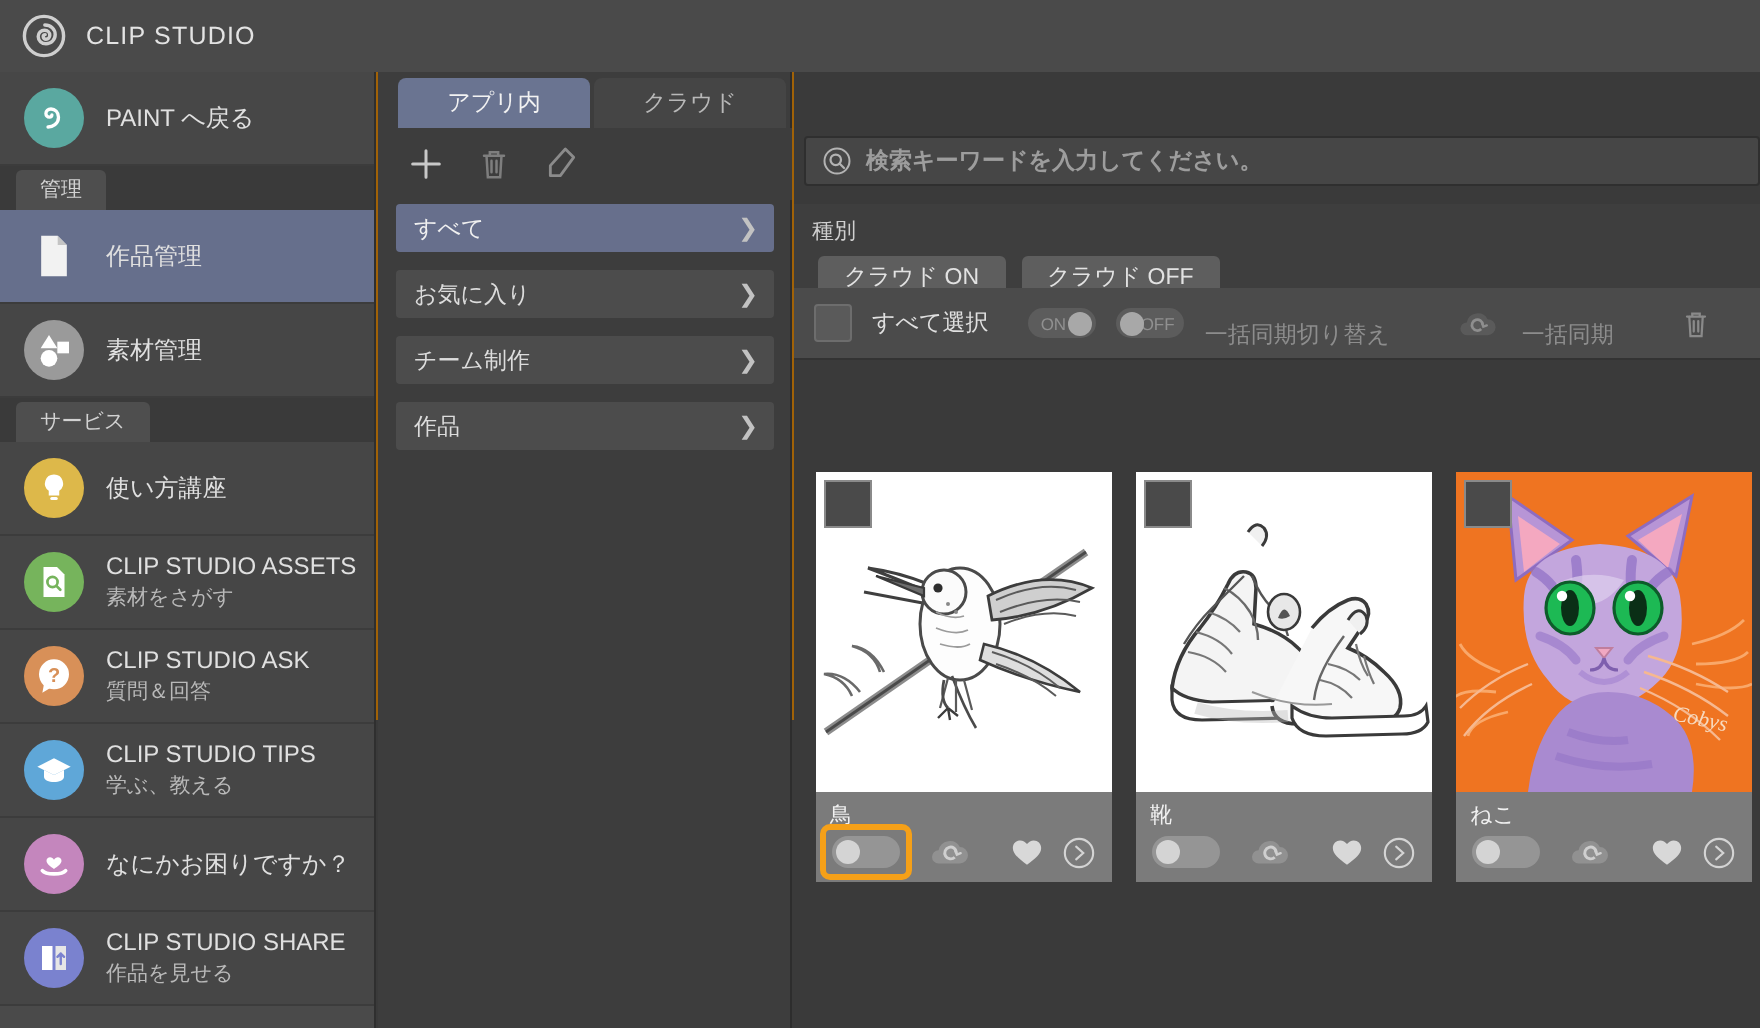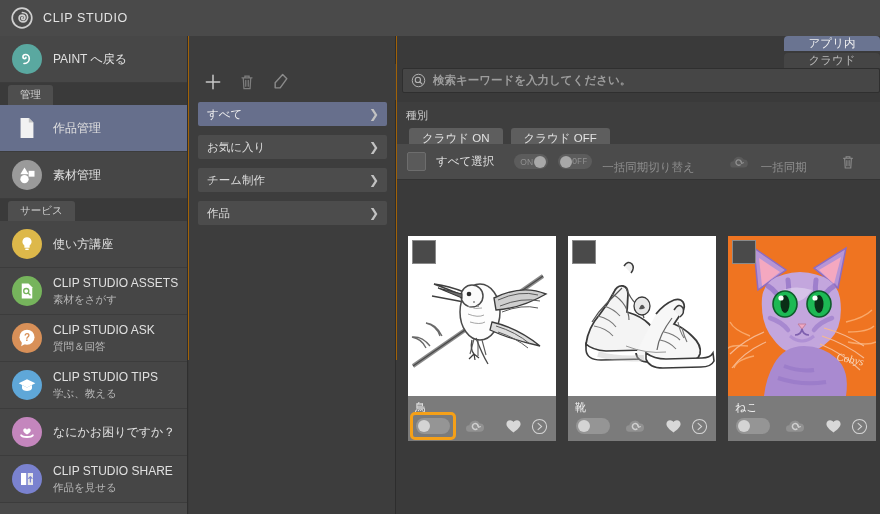--- a/index.html
+++ b/index.html
@@ -58,21 +58,20 @@
 
   
   .midcol {
     position: absolute; left: 189px; top: 36px; width: 207px; height: 478px;
     background: #3d3d3d; border-right: 1px solid #2d2d2d;
   }
   .tabs {
     position: absolute; left: 0; top: 0; width: 691px; height: 28px;
     display: flex; align-items: flex-end; gap: 2px; padding-left: 10px;
     z-index: 5;
-    flex-direction: column;
   }
   .tab {
     height: 25px; min-width: 96px; border-radius: 4px 4px 0 0;
     display: flex; align-items: center; justify-content: center;
     font-size: 11.5px; color: #b8b8b8; background: #454545;
   }
   .tab.active { background: #6a7491; color: #f2f2f2; }
 
   .mid-toolbar {
     position: absolute; left: 0; top: 28px; width: 207px; height: 36px;
@@ -135,21 +134,21 @@
   .toggle-sm .knob {
     position: absolute; width: 12px; height: 12px; border-radius: 50%;
     background: #a8a8a8; top: 1.5px;
   }
   .toggle-sm.on .knob { right: 2px; }
   .toggle-sm.off .knob { left: 2px; }
   .toggle-sm span.tlbl {
     position: absolute; font-size: 8.5px; color: #909090; top: 3px;
   }
   .toggle-sm.on span.tlbl { left: 6px; }
-  .toggle-sm.off span.tlbl { right: 5px; font-family: Liberation Mono, monospace; }
+  .toggle-sm.off span.tlbl { right: 5px; }
   .dim-text { color: #8d8d8d; font-size: 11.5px; margin-top: 12px; }
 
   
   .cards {
     position: absolute; left: 0; top: 150px; width: 483px; height: 328px;
   }
   .card {
     position: absolute; top: 50px; width: 148px; height: 205px;
     background: #ffffff;
   }

